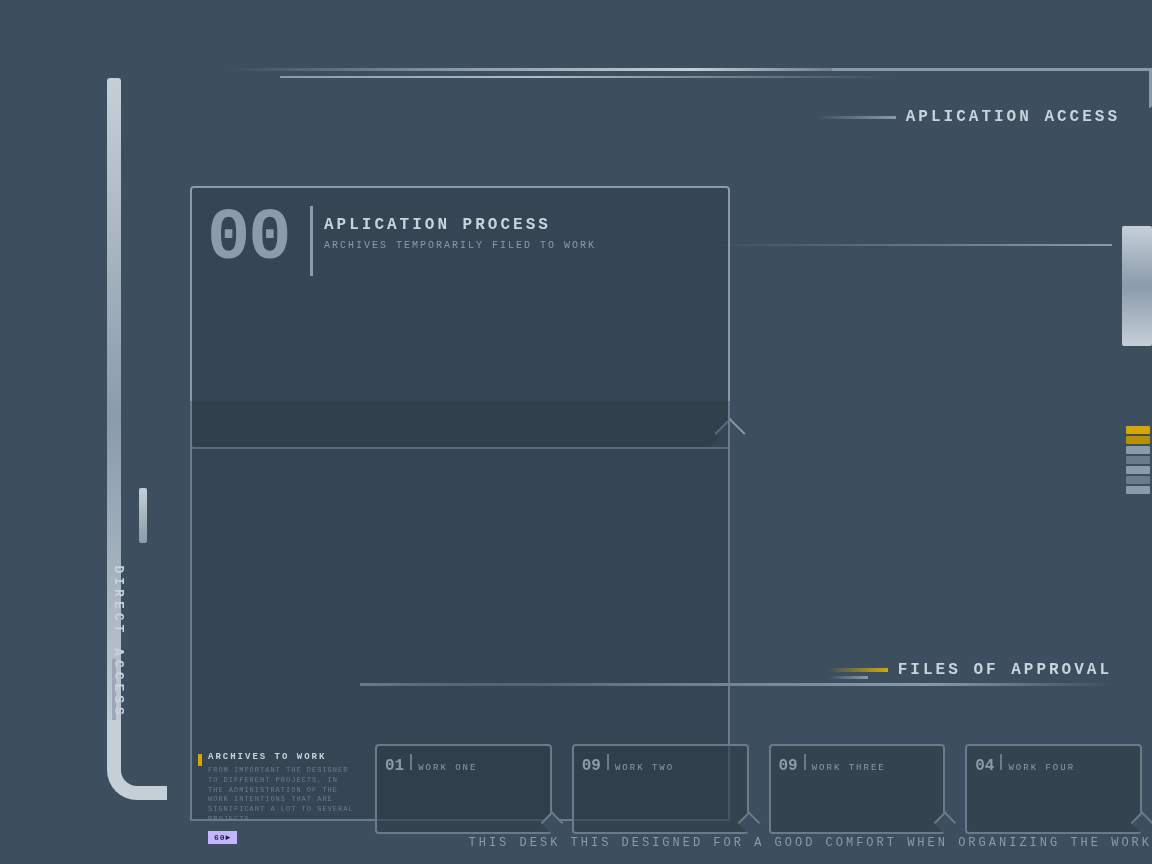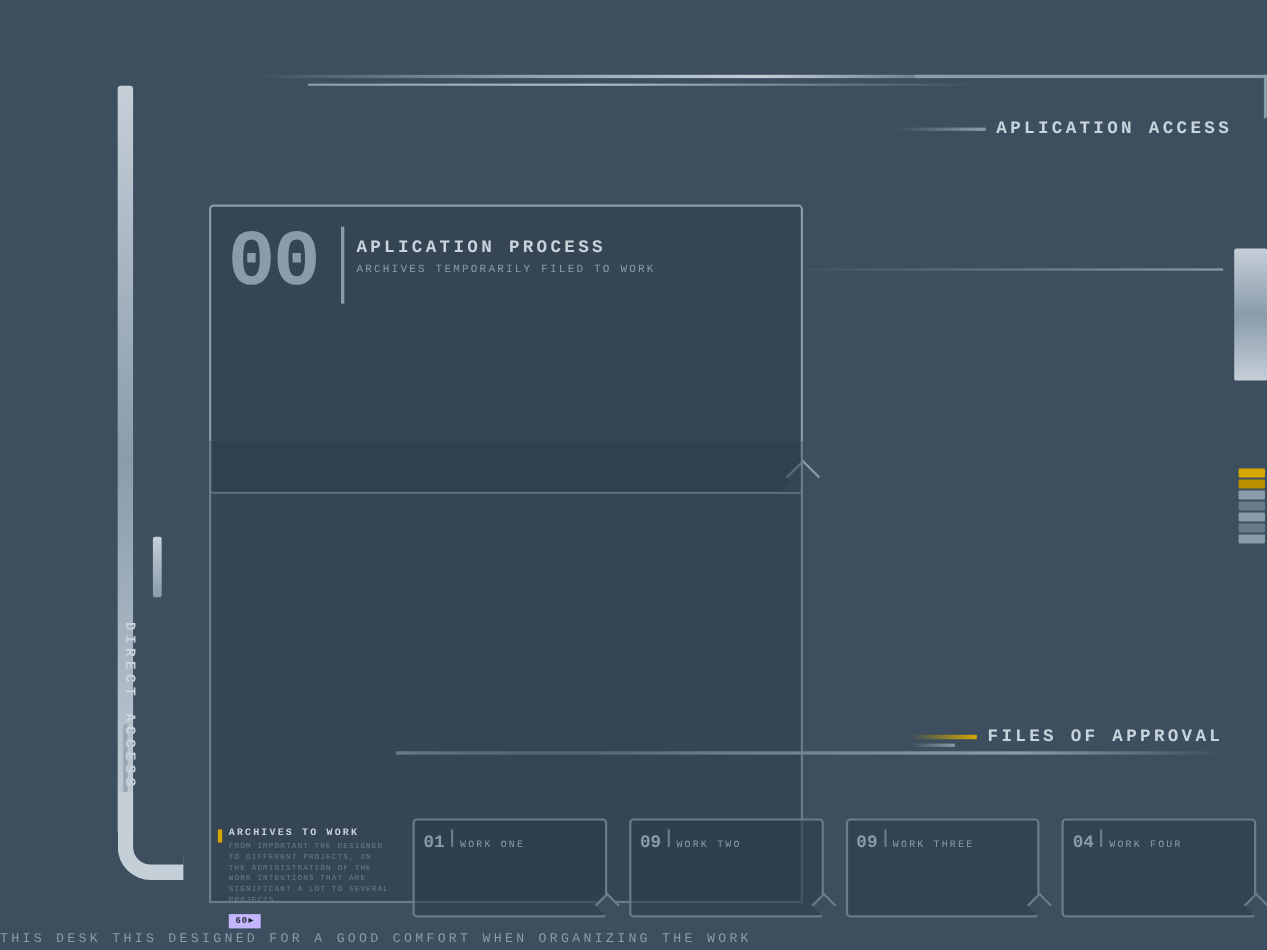--- a/index.html
+++ b/index.html
@@ -407,24 +407,24 @@
       letter-spacing: 1px;
       padding: 2px 6px;
       margin-top: 6px;
       display: inline-block;
       cursor: pointer;
     }
 
     
     .footer-text {
       position: absolute;
-      bottom: 4px;
-      left: 0;
-      right: 0;
-      text-align: left;
+      bottom: 14px;
+      left: 0;
+      right: 0;
+      text-align: right;
     }
     .footer-main {
       color: #8a9baa;
       font-size: 12px;
       letter-spacing: 3px;
       text-transform: uppercase;
     }
     .footer-sub {
       color: #d4a800;
       font-size: 9px;

